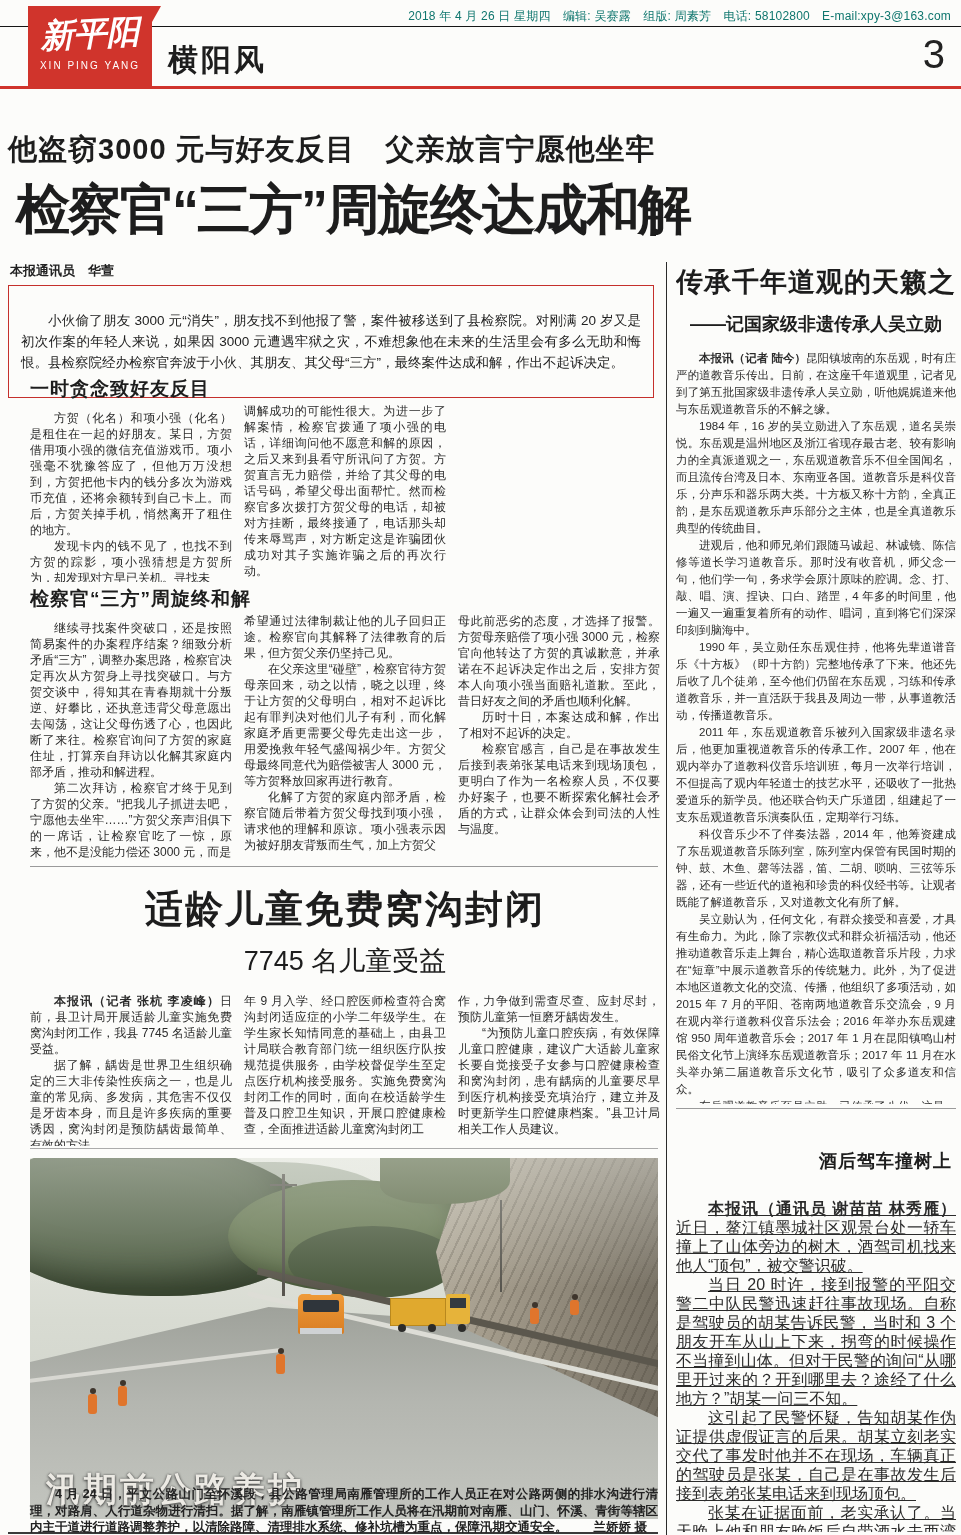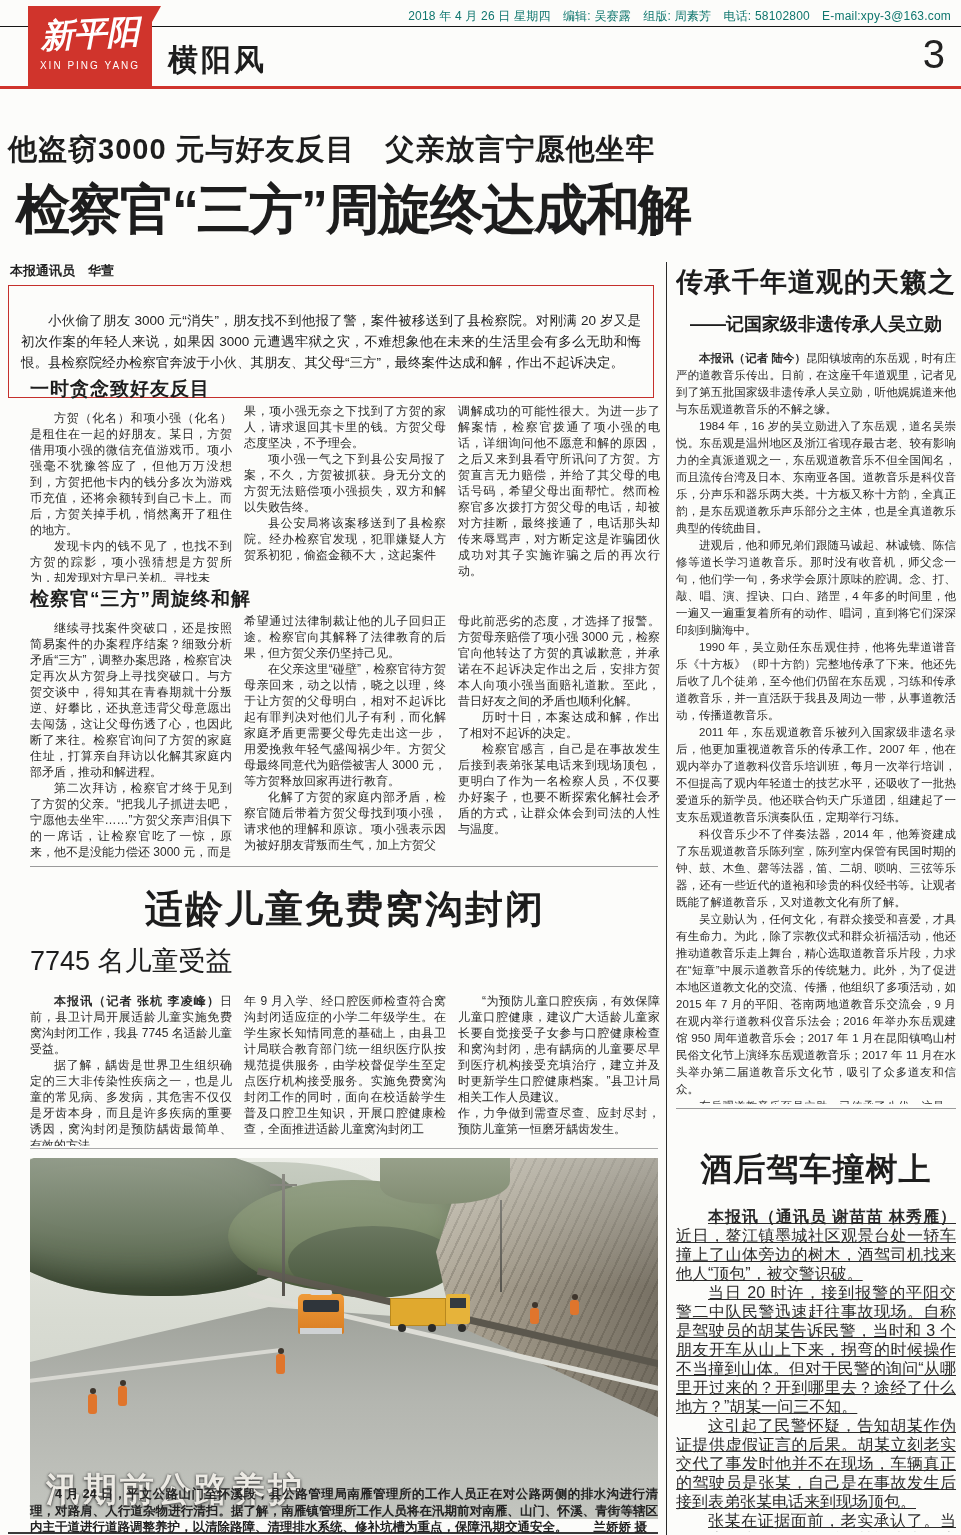--- a/index.html
+++ b/index.html
@@ -42,25 +42,25 @@
   
   #feature{left:676px;top:264px;width:280px;height:840px;overflow:hidden;}
   #feature h2{margin:0;font-size:27px;font-weight:bold;text-align:center;letter-spacing:1px;white-space:nowrap;}
   #feature h4{margin:12px 0 0;font-size:18px;font-weight:600;text-align:center;white-space:nowrap;}
   #feature .body{margin-top:14px;}
   #feature .p{font-size:11.5px;line-height:17px;}
   .leadin{font-weight:bold;}
   
   #children{left:30px;top:884px;width:630px;height:262px;overflow:hidden;}
   #children h2{margin:0;font-size:38px;font-weight:bold;text-align:center;letter-spacing:2px;}
-  #children h4{margin:8px 0 0;font-size:27px;font-weight:normal;}
+  #children h4{margin:8px 0 0;font-size:27px;font-weight:normal;text-align:center;}
   #children .cols{margin-top:14px;}
   
   #dui{left:676px;top:1140px;width:280px;height:392px;overflow:hidden;}
-  #dui h2{margin:12px;font-size:32px;line-height:35px;font-weight:bold;text-align:center;letter-spacing:1px;}
+  #dui h2{margin:4px;font-size:18px;line-height:35px;font-weight:bold;text-align:right;letter-spacing:1px;}
   #dui .body{margin-top:20px;}
   #dui .p{font-size:16px;line-height:19px;text-decoration:underline;}
   
   #photo{left:30px;top:1158px;width:628px;height:361px;overflow:hidden;
     background:linear-gradient(#e9ebe4,#d8dbd2 45%,#cbcec6);}
   #photo *{position:absolute;}
   .hill-far{left:90px;top:4px;width:270px;height:92px;background:#aeb6a7;border-radius:50% 45% 40% 55%;}
   .hill-left{left:-44px;top:-14px;width:330px;height:152px;background:#55644a;border-radius:40% 55% 45% 50%;
     box-shadow:inset -26px -20px 34px rgba(25,35,20,.55);}
   .hill-mid{left:198px;top:22px;width:250px;height:112px;background:#697a55;border-radius:50%;
@@ -126,25 +126,20 @@
 <div class="abs" id="leadbox">小伙偷了朋友 3000 元“消失”，朋友找不到他报了警，案件被移送到了县检察院。对刚满 20 岁又是初次作案的年轻人来说，如果因 3000 元遭遇牢狱之灾，不难想象他在未来的生活里会有多么无助和悔恨。县检察院经办检察官奔波于小伙、其朋友、其父母“三方”，最终案件达成和解，作出不起诉决定。</div>
 
 <div class="abs" id="band-a">
   <div class="cols">
     <section class="col">
       <h3 class="sub">一时贪念致好友反目</h3>
       <p class="p">方贺（化名）和项小强（化名）是租住在一起的好朋友。某日，方贺借用项小强的微信充值游戏币。项小强毫不犹豫答应了，但他万万没想到，方贺把他卡内的钱分多次为游戏币充值，还将余额转到自己卡上。而后，方贺关掉手机，悄然离开了租住的地方。</p>
       <p class="p">发现卡内的钱不见了，也找不到方贺的踪影，项小强猜想是方贺所为，却发现对方早已关机。寻找未</p>
     </section>
     <section class="col pad-top">
-      <p class="p cont">果，项小强无奈之下找到了方贺的家人，请求退回其卡里的钱。方贺父母态度坚决，不予理会。</p>
-      <p class="p">项小强一气之下到县公安局报了案，不久，方贺被抓获。身无分文的方贺无法赔偿项小强损失，双方和解以失败告终。</p>
-      <p class="p">县公安局将该案移送到了县检察院。经办检察官发现，犯罪嫌疑人方贺系初犯，偷盗金额不大，这起案件</p>
-    </section>
-    <section class="col pad-top">
       <p class="p cont">调解成功的可能性很大。为进一步了解案情，检察官拨通了项小强的电话，详细询问他不愿意和解的原因，之后又来到县看守所讯问了方贺。方贺直言无力赔偿，并给了其父母的电话号码，希望父母出面帮忙。然而检察官多次拨打方贺父母的电话，却被对方挂断，最终接通了，电话那头却传来辱骂声，对方断定这是诈骗团伙成功对其子实施诈骗之后的再次行动。</p>
     </section>
   </div>
 </div>
 
 <div class="abs" id="band-b">
   <div class="cols">
     <section class="col">
       <h3 class="sub">检察官“三方”周旋终和解</h3>
       <p class="p">继续寻找案件突破口，还是按照简易案件的办案程序结案？细致分析矛盾“三方”，调整办案思路，检察官决定再次从方贺身上寻找突破口。与方贺交谈中，得知其在青春期就十分叛逆、好攀比，还执意违背父母意愿出去闯荡，这让父母伤透了心，也因此断了来往。检察官询问了方贺的家庭住址，打算亲自拜访以化解其家庭内部矛盾，推动和解进程。</p>
@@ -190,22 +185,22 @@
   <div class="cols">
     <section class="col">
       <p class="p"><b class="leadin">本报讯（记者 张杭 李凌峰）</b><span>日前，县卫计局开展适龄儿童实施免费窝沟封闭工作，我县 7745 名适龄儿童受益。</span></p>
       <p class="p">据了解，龋齿是世界卫生组织确定的三大非传染性疾病之一，也是儿童的常见病、多发病，其危害不仅仅是牙齿本身，而且是许多疾病的重要诱因，窝沟封闭是预防龋齿最简单、有效的方法。</p>
 
     </section>
     <section class="col">
       <p class="p cont">年 9 月入学、经口腔医师检查符合窝沟封闭适应症的小学二年级学生。在学生家长知情同意的基础上，由县卫计局联合教育部门统一组织医疗队按规范提供服务，由学校督促学生至定点医疗机构接受服务。实施免费窝沟封闭工作的同时，面向在校适龄学生普及口腔卫生知识，开展口腔健康检查，全面推进适龄儿童窝沟封闭工</p>
     </section>
     <section class="col">
+      <p class="p cont">作，力争做到需查尽查、应封尽封，预防儿童第一恒磨牙龋齿发生。</p>
       <p class="p">“为预防儿童口腔疾病，有效保障儿童口腔健康，建议广大适龄儿童家长要自觉接受子女参与口腔健康检查和窝沟封闭，患有龋病的儿童要尽早到医疗机构接受充填治疗，建立并及时更新学生口腔健康档案。”县卫计局相关工作人员建议。</p>
-      <p class="p cont">作，力争做到需查尽查、应封尽封，预防儿童第一恒磨牙龋齿发生。</p>
     </section>
   </div>
 </article>
 
 <article class="abs" id="dui">
   <h2>酒后驾车撞树上</h2>
   <div class="body">
     <p class="p"><b class="leadin">本报讯（通讯员 谢苗苗 林秀雁）</b><span>近日，鳌江镇墨城社区观景台处一轿车撞上了山体旁边的树木，酒驾司机找来他人“顶包”，被交警识破。</span></p>
     <p class="p">当日 20 时许，接到报警的平阳交警二中队民警迅速赶往事故现场。自称是驾驶员的胡某告诉民警，当时和 3 个朋友开车从山上下来，拐弯的时候操作不当撞到山体。但对于民警的询问“从哪里开过来的？开到哪里去？途经了什么地方？”胡某一问三不知。</p>
     <p class="p">这引起了民警怀疑，告知胡某作伪证提供虚假证言的后果。胡某立刻老实交代了事发时他并不在现场，车辆真正的驾驶员是张某，自己是在事故发生后接到表弟张某电话来到现场顶包。</p>

